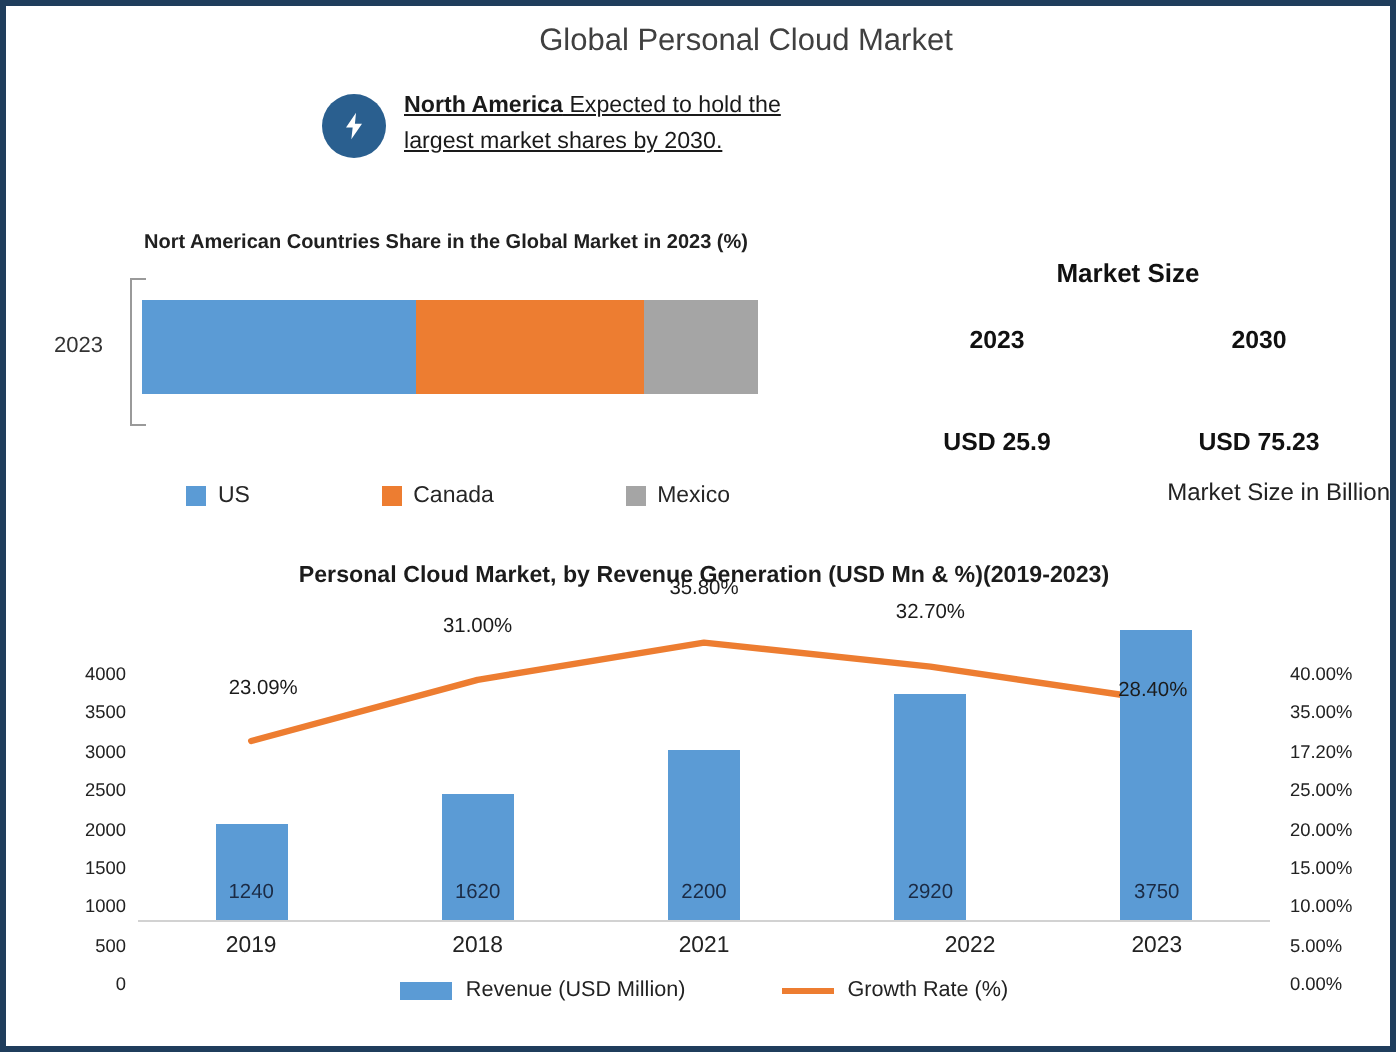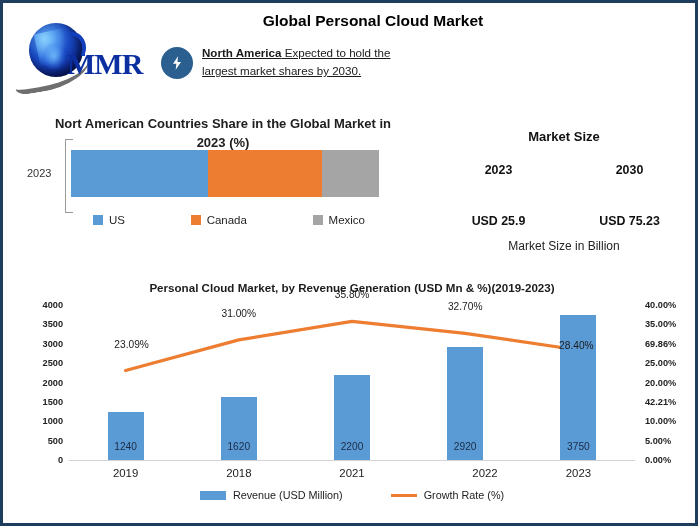--- a/index.html
+++ b/index.html
@@ -84,22 +84,22 @@
     border-top: 4px solid #123fbb;
     border-radius: 0 80% 0 0;
     transform: rotate(10deg);
   }
   .main-title {
     position: absolute;
     left: 180px; top: 9px;
     width: 380px;
     text-align: center;
     font-size: 15.5px;
-    font-weight: bold;
-    color: #000000;
+    font-weight: normal;
+    color: #404040;
   }
   .fact {
     position: absolute;
     display: flex;
     align-items: flex-start;
   }
   .fact-1 { left: 158px; top: 40px; width: 255px; }
   .fact-2 { left: 418px; top: 40px; width: 268px; }
   .badge {
     flex: 0 0 auto;
@@ -128,21 +128,21 @@
   .stack-panel {
     position: absolute;
     left: 6px; top: 108px;
     width: 420px; height: 160px;
   }
   .stack-title {
     position: absolute;
     left: 34px; top: 4px;
     width: 360px;
     text-align: center;
-    font-size: 13px;
+    font-size: 10px;
     font-weight: bold;
     color: #202020;
     line-height: 1.45;
   }
   .stack-axis-label {
     position: absolute;
     left: 18px; top: 56px;
     font-size: 11px;
     color: #333;
   }
@@ -170,20 +170,21 @@
     display: flex;
     justify-content: space-between;
     padding: 0 22px;
     box-sizing: border-box;
   }
   .legend-item {
     display: flex;
     align-items: center;
     font-size: 11.5px;
     color: #262626;
+    margin-top: 28px;
   }
   .legend-swatch {
     width: 10px; height: 10px;
     margin-right: 6px;
   }
 
   
   .size-panel {
     position: absolute;
     left: 430px; top: 126px;
@@ -215,21 +216,21 @@
     flex: 1 1 50%;
     text-align: center;
     font-size: 12.4px;
     font-weight: bold;
     color: #111;
   }
   .size-footer {
     position: absolute;
     left: 0; top: 110px;
     width: 100%;
-    text-align: center;
+    text-align: right;
     font-size: 12px;
     color: #222;
   }
 
   
   .combo {
     position: absolute;
     left: 4px; top: 276px;
     width: 690px; height: 246px;
   }
@@ -251,24 +252,25 @@
     position: absolute;
     top: 26px;
     height: 155px;
     width: 56px;
   }
   .axis-left  { left: 4px;  }
   .axis-right { left: 632px; }
   .tick {
     position: absolute;
     font-size: 9.2px;
-    font-weight: bold;
+    font-weight: normal;
     color: #222;
     white-space: nowrap;
     transform: translateY(-50%);
+    margin-top: 32px;
   }
   .axis-left .tick  { right: 4px; text-align: right; }
   .axis-right .tick { left: 6px;  text-align: left;  }
   .baseline {
     position: absolute;
     left: 62px; top: 181px;
     width: 566px;
     height: 1px;
     background: #d2d2d2;
   }
@@ -328,26 +330,20 @@
     margin-right: 7px;
   }
 </style>
 </head>
 <body>
 
 <div id="infographic">
 
   <div class="header">
 
-    <div class="logo">
-      <div class="logo-globe"></div>
-      <div class="logo-swoosh"></div>
-      <div class="logo-tick"></div>
-      <div class="logo-text">MMR</div>
-    </div>
 
     <div class="main-title">Global Personal Cloud Market</div>
 
     <div class="fact fact-1">
       <div class="badge">
         <svg width="16" height="16" viewBox="0 0 24 24" aria-hidden="true">
           <path d="M13.5 2 L6 13.2 H11 L10 22 L18 10.4 H12.7 Z" fill="#ffffff"></path>
         </svg>
       </div>
       <div class="fact-text">
@@ -407,24 +403,24 @@
         <div class="tick" style="top: 58.125px;">2500</div>
         <div class="tick" style="top: 77.5px;">2000</div>
         <div class="tick" style="top: 96.875px;">1500</div>
         <div class="tick" style="top: 116.25px;">1000</div>
         <div class="tick" style="top: 135.625px;">500</div>
         <div class="tick" style="top: 155px;">0</div>
       </div>
     <div class="axis-right" id="axis-right">
         <div class="tick" style="top: 0px;">40.00%</div>
         <div class="tick" style="top: 19.375px;">35.00%</div>
-        <div class="tick" style="top: 38.75px;">69.86%</div>
+        <div class="tick" style="top: 38.75px;">17.20%</div>
         <div class="tick" style="top: 58.125px;">25.00%</div>
         <div class="tick" style="top: 77.5px;">20.00%</div>
-        <div class="tick" style="top: 96.875px;">42.21%</div>
+        <div class="tick" style="top: 96.875px;">15.00%</div>
         <div class="tick" style="top: 116.25px;">10.00%</div>
         <div class="tick" style="top: 135.625px;">5.00%</div>
         <div class="tick" style="top: 155px;">0.00%</div>
       </div>
 
     <div class="baseline"></div>
 
     <div class="plot" id="plot">
       <svg id="line-svg" width="566" height="155" style="position:absolute;left:0;top:0;overflow:visible">
           <polyline points="56.6,65.5 169.8,34.9 283.0,16.3 396.2,28.3 509.4,45.0" fill="none" stroke="#ED7D31" stroke-width="3.2" stroke-linejoin="round" stroke-linecap="round"></polyline>

